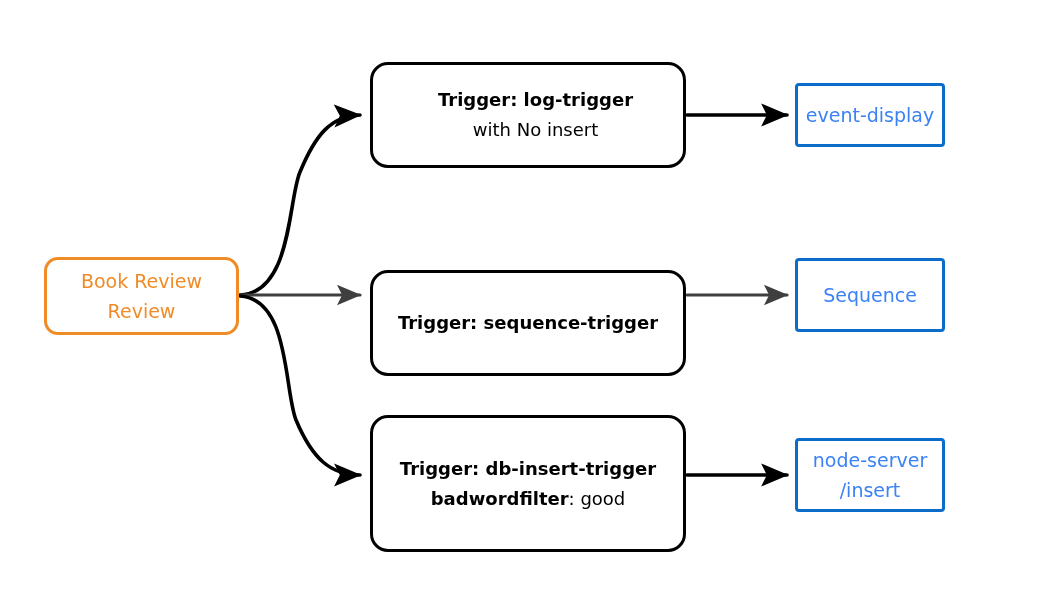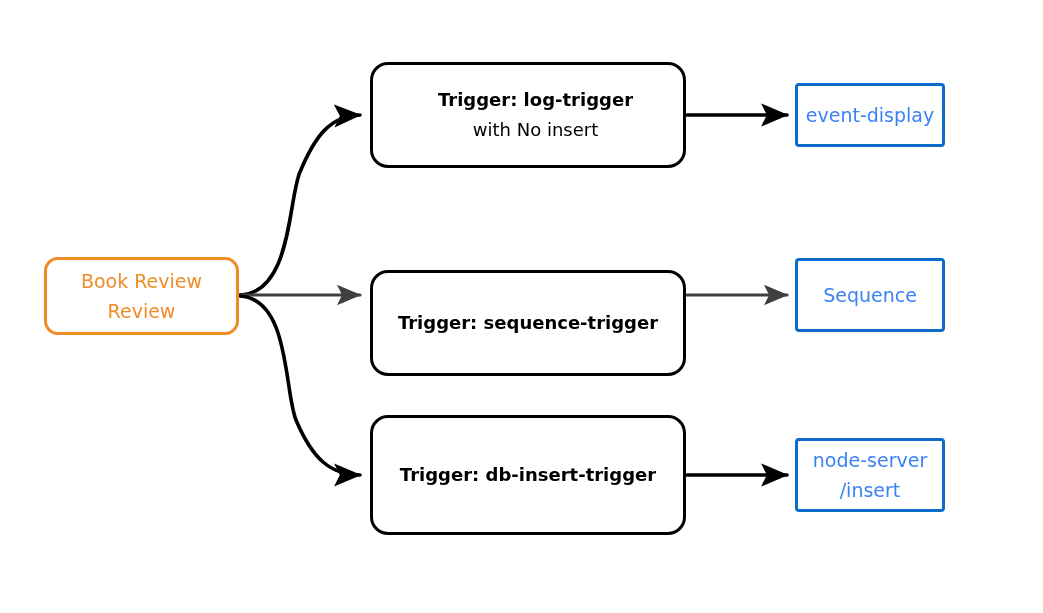--- a/index.html
+++ b/index.html
@@ -105,23 +105,26 @@
       <span class="b"></span><span class="r">with No insert</span>
     </span>
   </div>
 
   <div class="node node-trigger" style="left:370px; top:242px; width:316px; height:106px;margin-top:28px;">
     <span class="line">
       <span class="b">Trigger: sequence-trigger</span>
     </span>
   </div>
 
-  <div class="node node-trigger" style="left:370px; top:415px; width:316px; height:120px;">
+  <div class="node node-trigger" style="left:370px; top:415px; width:316px; height:137px;">
     <span class="line">
       <span class="b">Trigger: db-insert-trigger</span>
+    </span>
+    <span class="line">
+      <span class="b">badwordfilter</span><span class="r">: good</span>
     </span>
   </div>
 
   <div class="node node-target" style="left:795px; top:83px; width:150px; height:64px;">
     <span class="line">event-display</span>
   </div>
 
   <div class="node node-target" style="left:795px; top:258px; width:150px; height:74px;">
     <span class="line">Sequence</span>
   </div>

